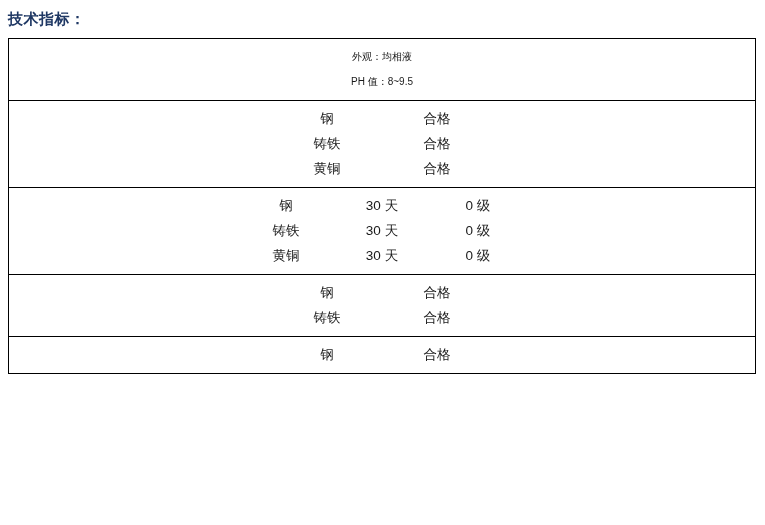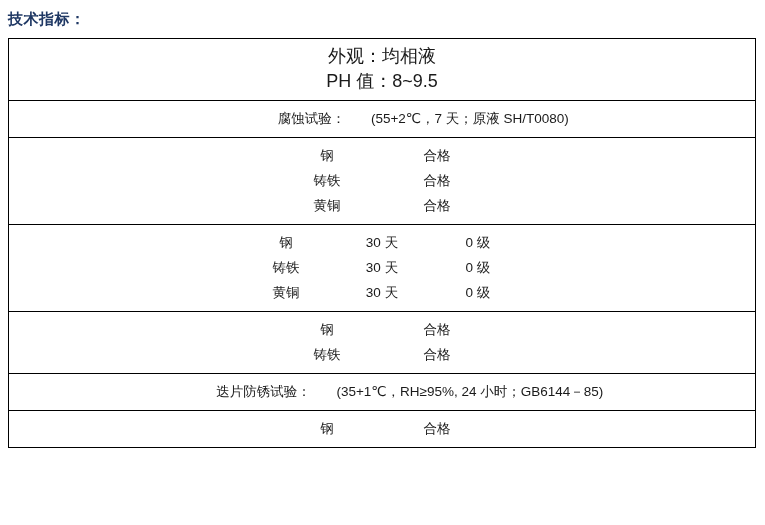--- a/index.html
+++ b/index.html
@@ -39,21 +39,21 @@
   }
   .spec-table td {
     border: 1px solid #000000;
     padding: 0;
     vertical-align: middle;
   }
   .block {
     padding: 5px 0 6px 0;
   }
   .line {
-    font-size: 18px;
+    font-size: 10px;
     line-height: 25px;
     white-space: nowrap;
   }
   .line.center {
     text-align: center;
   }
   
   .lbl-row {
     display: block;
     text-align: center;
@@ -125,30 +125,20 @@
 
       <tr>
         <td>
           <div class="block">
             <div class="line center">外观：均相液</div>
             <div class="line center">PH 值：8~9.5</div>
           </div>
         </td>
       </tr>
 
-      <tr>
-        <td>
-          <div class="block">
-            <div class="lbl-row">
-              <span class="lbl">腐蚀试验：</span>
-              <span class="val">(55+2℃，7 天；原液 SH/T0080)</span>
-            </div>
-          </div>
-        </td>
-      </tr>
 
       <tr>
         <td>
           <div class="block">
             <div class="grid two">
               <div class="grow">
                 <div class="gcell c-mat">钢</div>
                 <div class="gcell c-mid">合格</div>
               </div>
               <div class="grow">
@@ -200,30 +190,20 @@
               </div>
               <div class="grow">
                 <div class="gcell c-mat">铸铁</div>
                 <div class="gcell c-mid">合格</div>
               </div>
             </div>
           </div>
         </td>
       </tr>
 
-      <tr>
-        <td>
-          <div class="block">
-            <div class="lbl-row">
-              <span class="lbl">迭片防锈试验：</span>
-              <span class="val">(35+1℃，RH≥95%, 24 小时；GB6144－85)</span>
-            </div>
-          </div>
-        </td>
-      </tr>
 
       <tr>
         <td>
           <div class="block">
             <div class="grid two">
               <div class="grow">
                 <div class="gcell c-mat">钢</div>
                 <div class="gcell c-mid">合格</div>
               </div>
 

